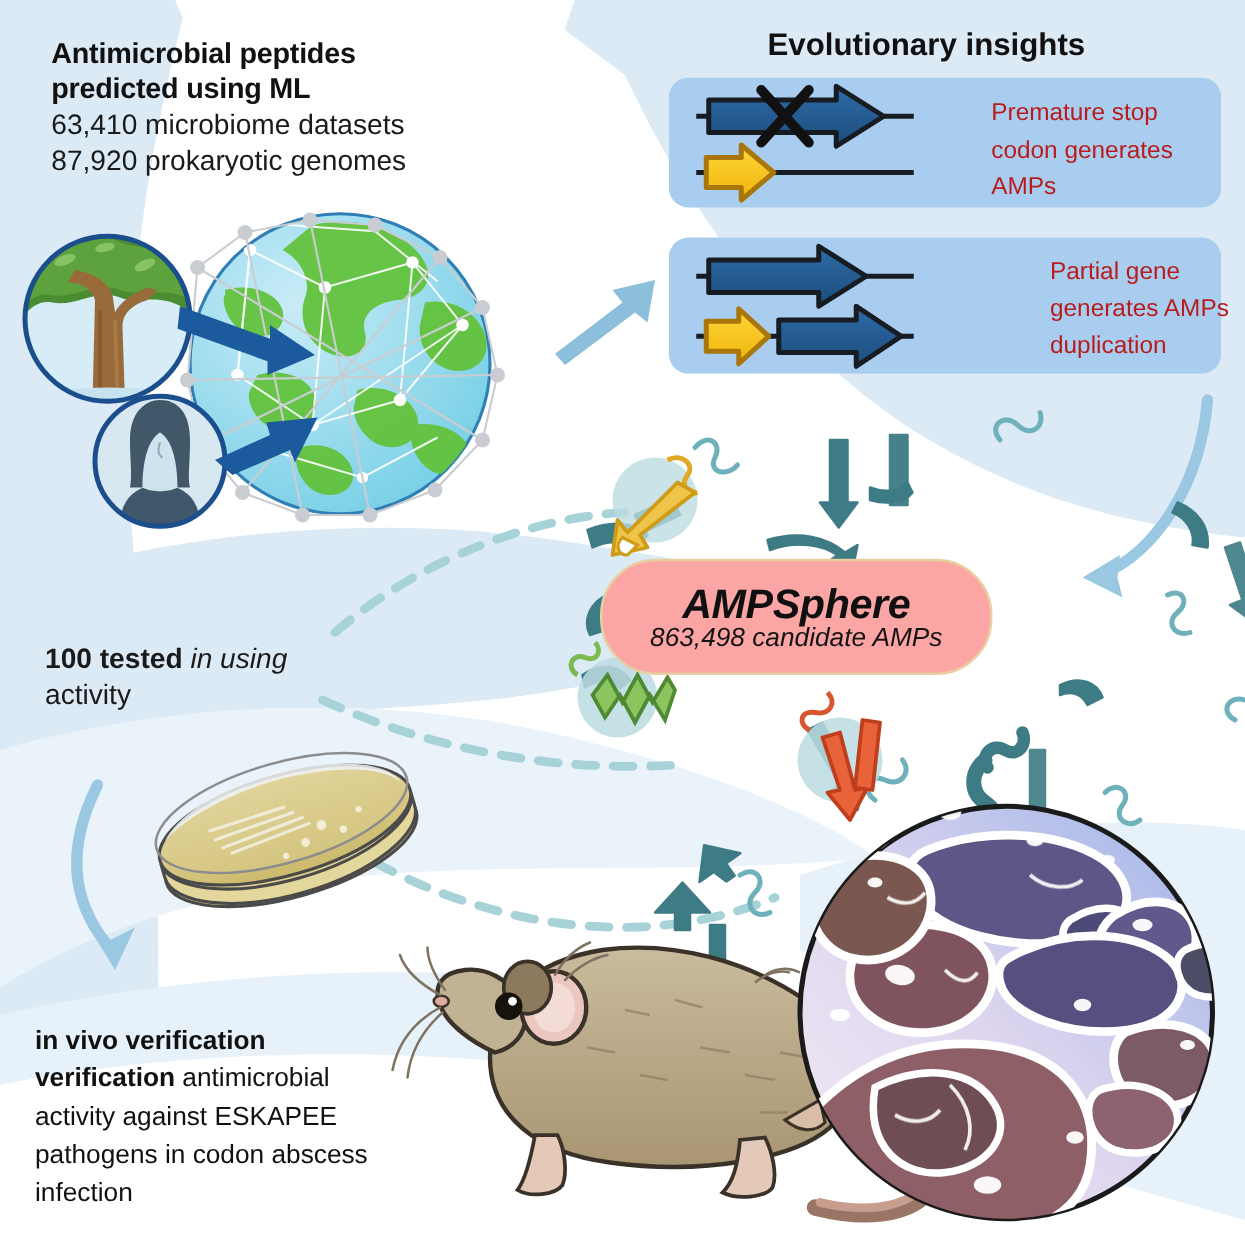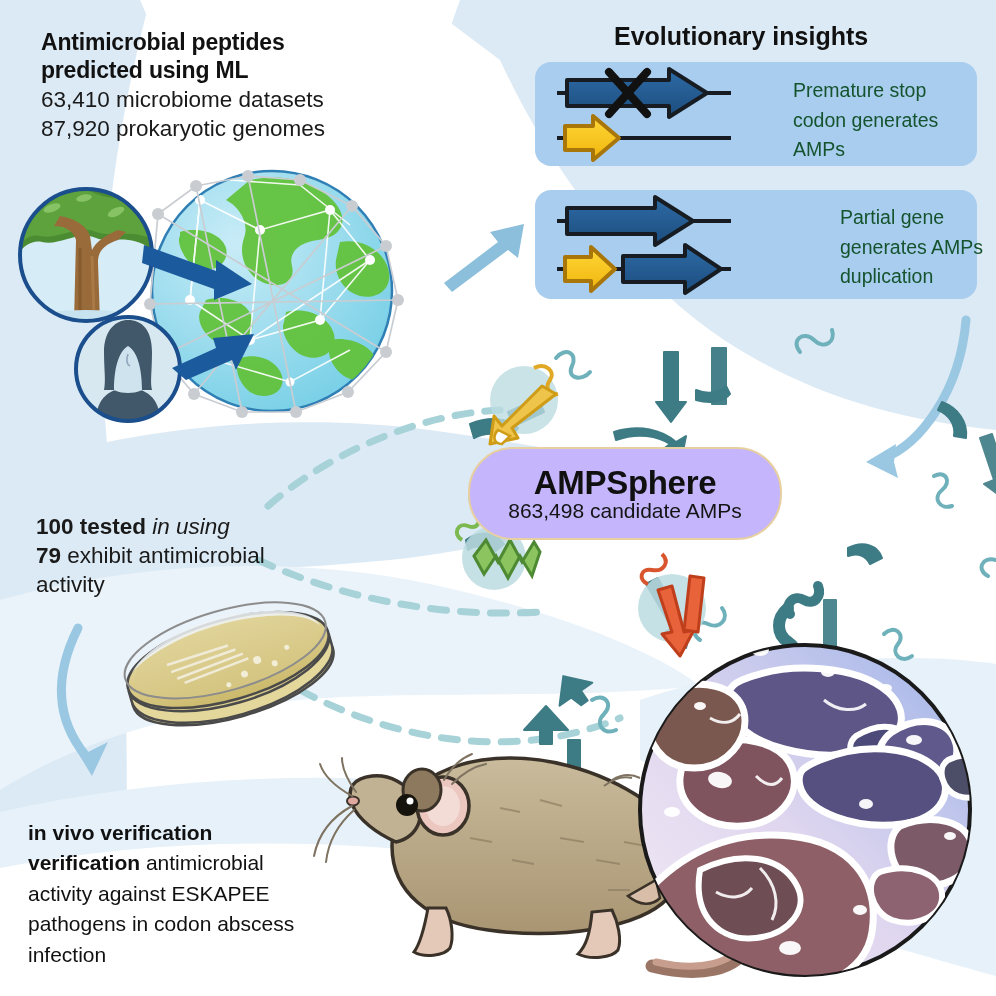--- a/index.html
+++ b/index.html
@@ -9,33 +9,33 @@
   .abs{position:absolute;}
   svg{display:block;}
   #bg{position:absolute;inset:0;width:996px;height:996px;z-index:0;}
   #art{position:absolute;inset:0;width:996px;height:996px;z-index:2;pointer-events:none;}
 
   .txt{position:absolute;z-index:5;}
   .h1{font-size:23px;font-weight:bold;line-height:1.22;letter-spacing:-0.2px;color:#111;}
   .h2{font-size:25px;font-weight:bold;color:#111;}
   .body{font-size:22.5px;line-height:1.29;color:#1a1a1a;}
   .body2{font-size:21px;line-height:1.45;color:#111;}
-  .panel-txt{font-size:19.5px;line-height:1.52;color:#14532d;}
+  .panel-txt{font-size:19.5px;line-height:1.52;color:#b91c1c;}
 
   #title-main{left:41px;top:28px;width:330px;}
   #stats{left:41px;top:85px;width:340px;}
   #evo-title{left:614px;top:22px;}
   #panel1-text{left:793px;top:76px;width:185px;}
   #panel2-text{left:793px;top:203px;width:190px;margin-left:47px;}
   #invitro{left:36px;top:512px;width:330px;}
   #invivo{left:28px;top:818px;width:340px;}
 
-  .sphere-label{position:absolute;left:468px;top:447px;width:310px;height:89px;
-      background:#c4b5fd;border:2.5px solid #e8cf9f;border-radius:45px;z-index:6;
-      display:flex;flex-direction:column;align-items:center;justify-content:center;}
+  .sphere-label{position:absolute;left:480px;top:447px;width:310px;height:89px;
+      background:#fca5a5;border:2.5px solid #e8cf9f;border-radius:45px;z-index:6;
+      display:flex;flex-direction:column;align-items:center;justify-content:center;font-style:italic;}
   .sphere-title{font-size:33px;font-weight:bold;color:#101010;letter-spacing:-0.3px;line-height:1;}
   .sphere-sub{font-size:21px;color:#141414;margin-top:1px;line-height:1;}
   i.it{font-style:italic;}
   b.bd{font-weight:bold;}
 </style>
 </head>
 <body>
 
 <div id="stage">
 
@@ -468,23 +468,20 @@
 
   <div class="sphere-label">
     <div class="sphere-title">AMPSphere</div>
     <div class="sphere-sub">863,498 candidate AMPs</div>
   </div>
 
   <div class="txt body" id="invitro">
     <div>
       <b class="bd">100 tested </b><i class="it">in using</i>
     </div>
-    <div>
-      <b class="bd">79</b><span> exhibit antimicrobial</span>
-    </div>
     <div>activity</div>
   </div>
 
   <div class="txt body2" id="invivo">
     <div>
       <b class="bd it">in vivo</b><b class="bd"> verification</b>
     </div>
     <div>
       <b class="bd">verification</b><span> antimicrobial</span>
     </div>

